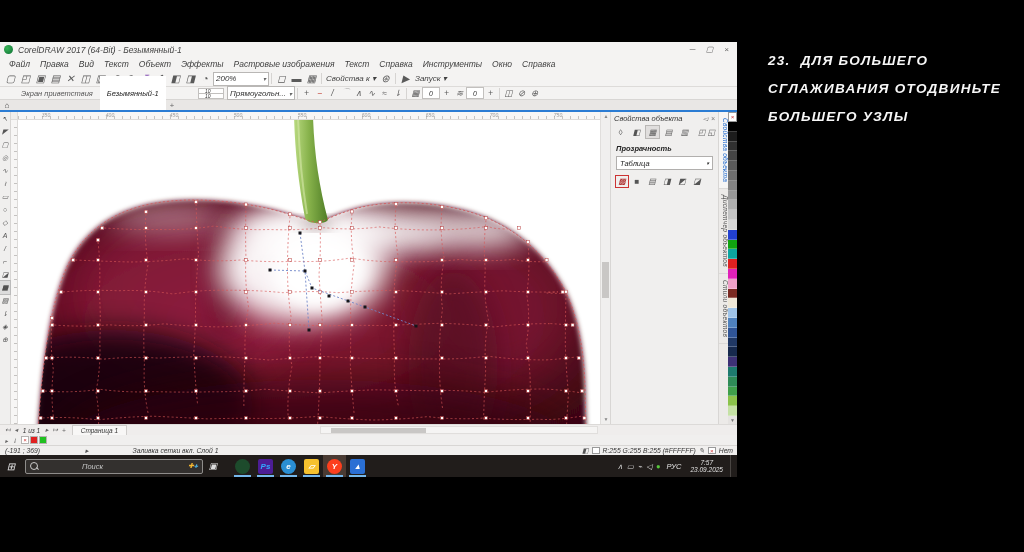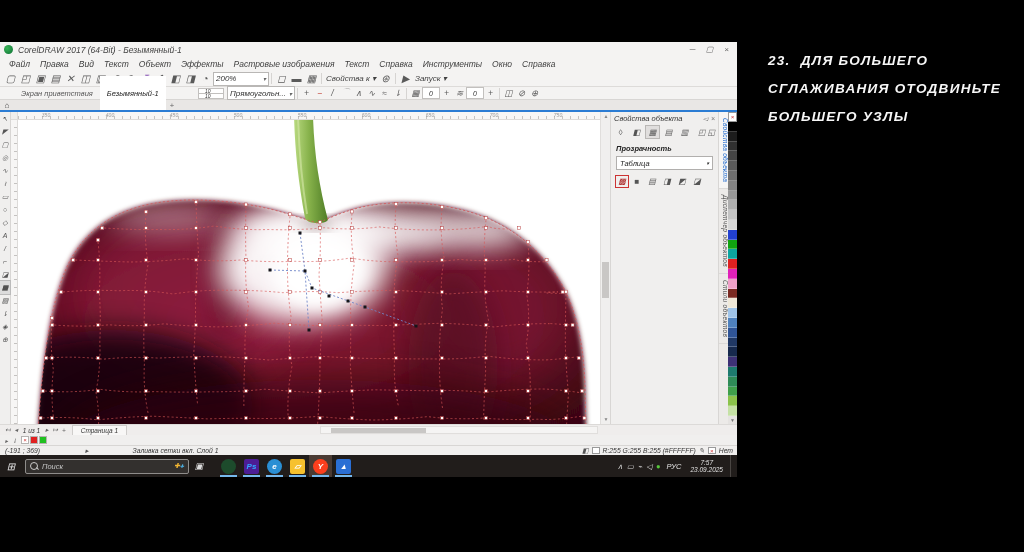--- a/index.html
+++ b/index.html
@@ -77,21 +77,21 @@
   .dr-sw{width:8px;height:8px;border:1px solid #b5b3b1;box-sizing:border-box;margin-right:1px;}
   .statusbar{position:absolute;left:0;top:403px;width:737px;height:10px;background:#f0efee;border-top:1px solid #d8d6d4;display:flex;align-items:center;font-size:6.8px;color:#333;box-sizing:border-box;}
   .sb-coords{padding-left:5px;width:80px;}
   .sb-msg{padding-left:44px;}
   .sb-right{margin-left:auto;display:flex;align-items:center;gap:3px;padding-right:4px;}
   .sb-sw{width:8px;height:7px;border:1px solid #999;box-sizing:border-box;background:#fff;}
   .sb-ico{font-size:7px;color:#555;}
   
   #taskbar{position:absolute;left:0;top:455px;width:737px;height:22px;background:#211d1b;display:flex;align-items:center;}
   .tb-start{width:22px;height:22px;display:flex;align-items:center;justify-content:center;color:#e8e8e8;font-size:10px;}
-  .searchbox{width:164px;height:15px;background:#33302e;border:1px solid #8f8d8b;border-radius:2px;display:flex;align-items:center;margin-left:3px;padding:0 4px;box-sizing:border-box;}
+  .searchbox{width:178px;height:15px;background:#33302e;border:1px solid #8f8d8b;border-radius:2px;display:flex;align-items:center;margin-left:3px;padding:0 4px;box-sizing:border-box;gap:40px;}
   .mag{width:6px;height:6px;border:1px solid #c9c9c9;border-radius:50%;position:relative;margin-right:4px;flex:none;}
   .mag::after{content:"";position:absolute;left:5px;top:5px;width:3px;height:1px;background:#c9c9c9;transform:rotate(45deg);}
   .search-txt{font-size:7.5px;color:#c5c5c5;}
   .sparkles{margin-left:auto;font-size:7px;}
   .taskview{width:20px;text-align:center;color:#ddd;font-size:9px;}
   .apps{display:flex;align-items:center;margin-left:8px;height:22px;}
   .app-slot{width:23px;height:22px;display:flex;align-items:center;justify-content:center;position:relative;}
   .app-slot.active{background:#4a3b33;}
   .app-slot .under{position:absolute;bottom:0;left:3px;width:17px;height:2px;background:#76b9ed;}
   .app-glyph{width:15px;height:15px;display:flex;align-items:center;justify-content:center;font-size:8px;font-weight:bold;color:#fff;border-radius:2px;}

